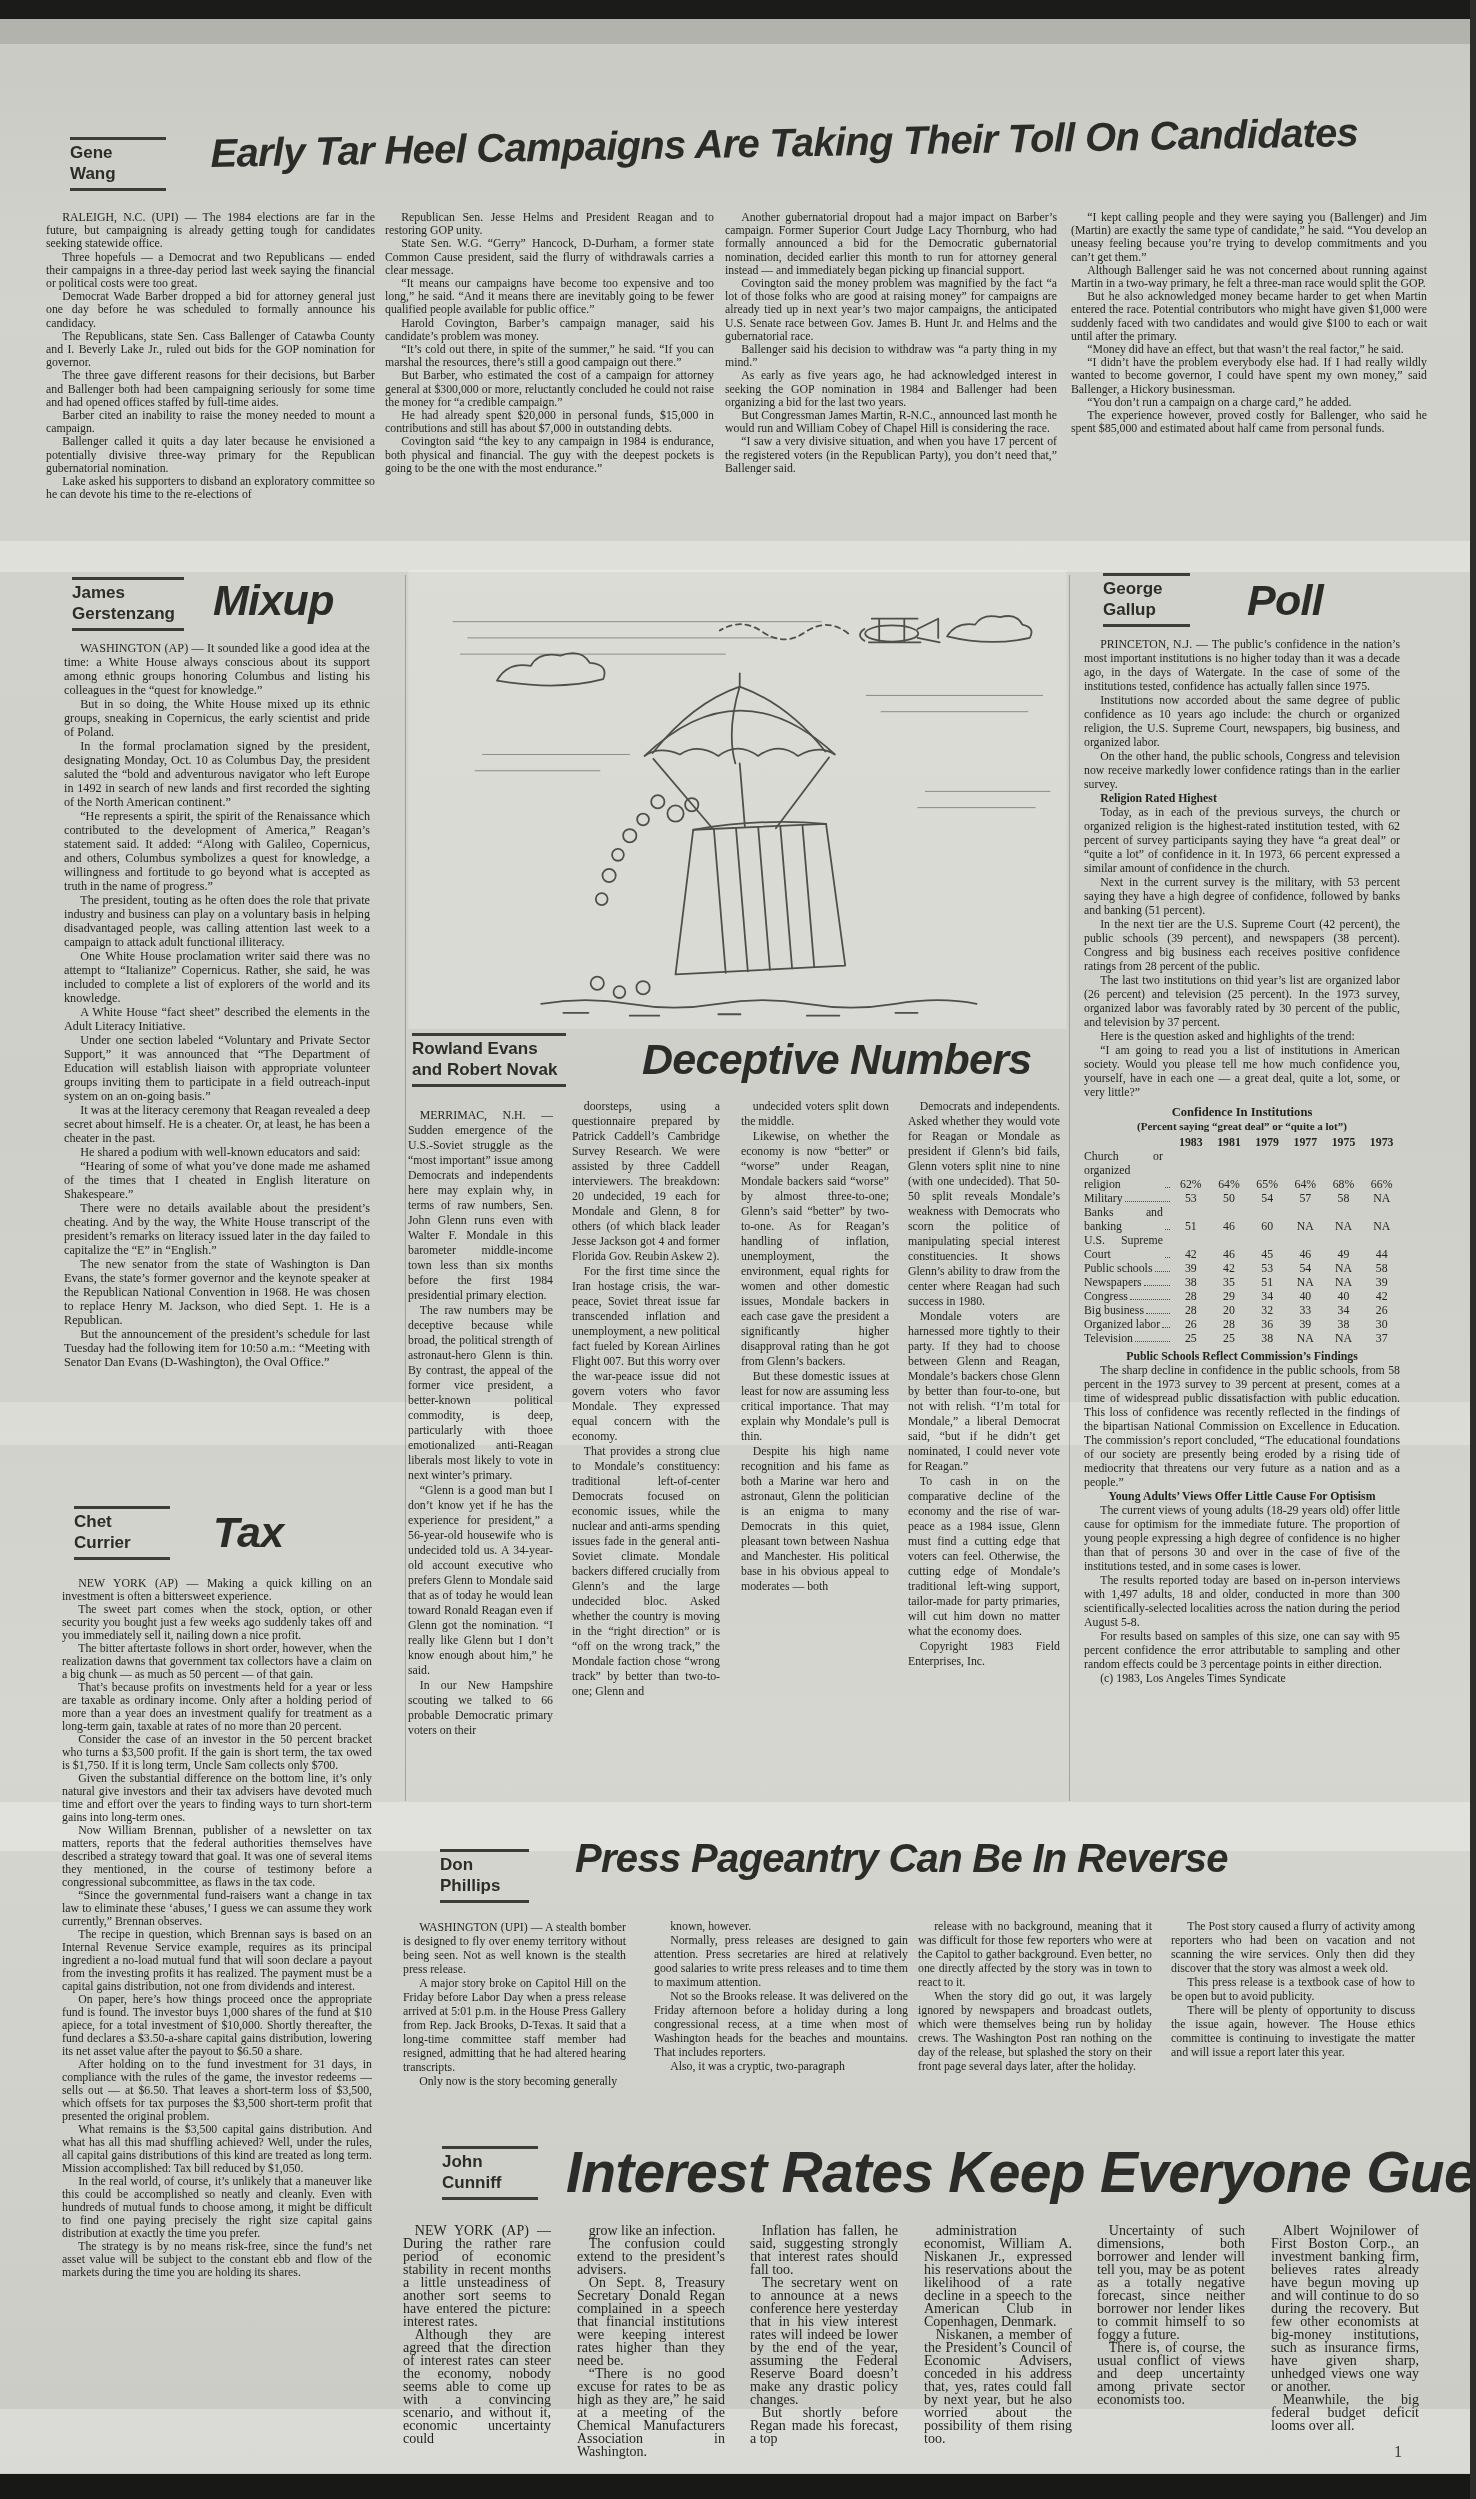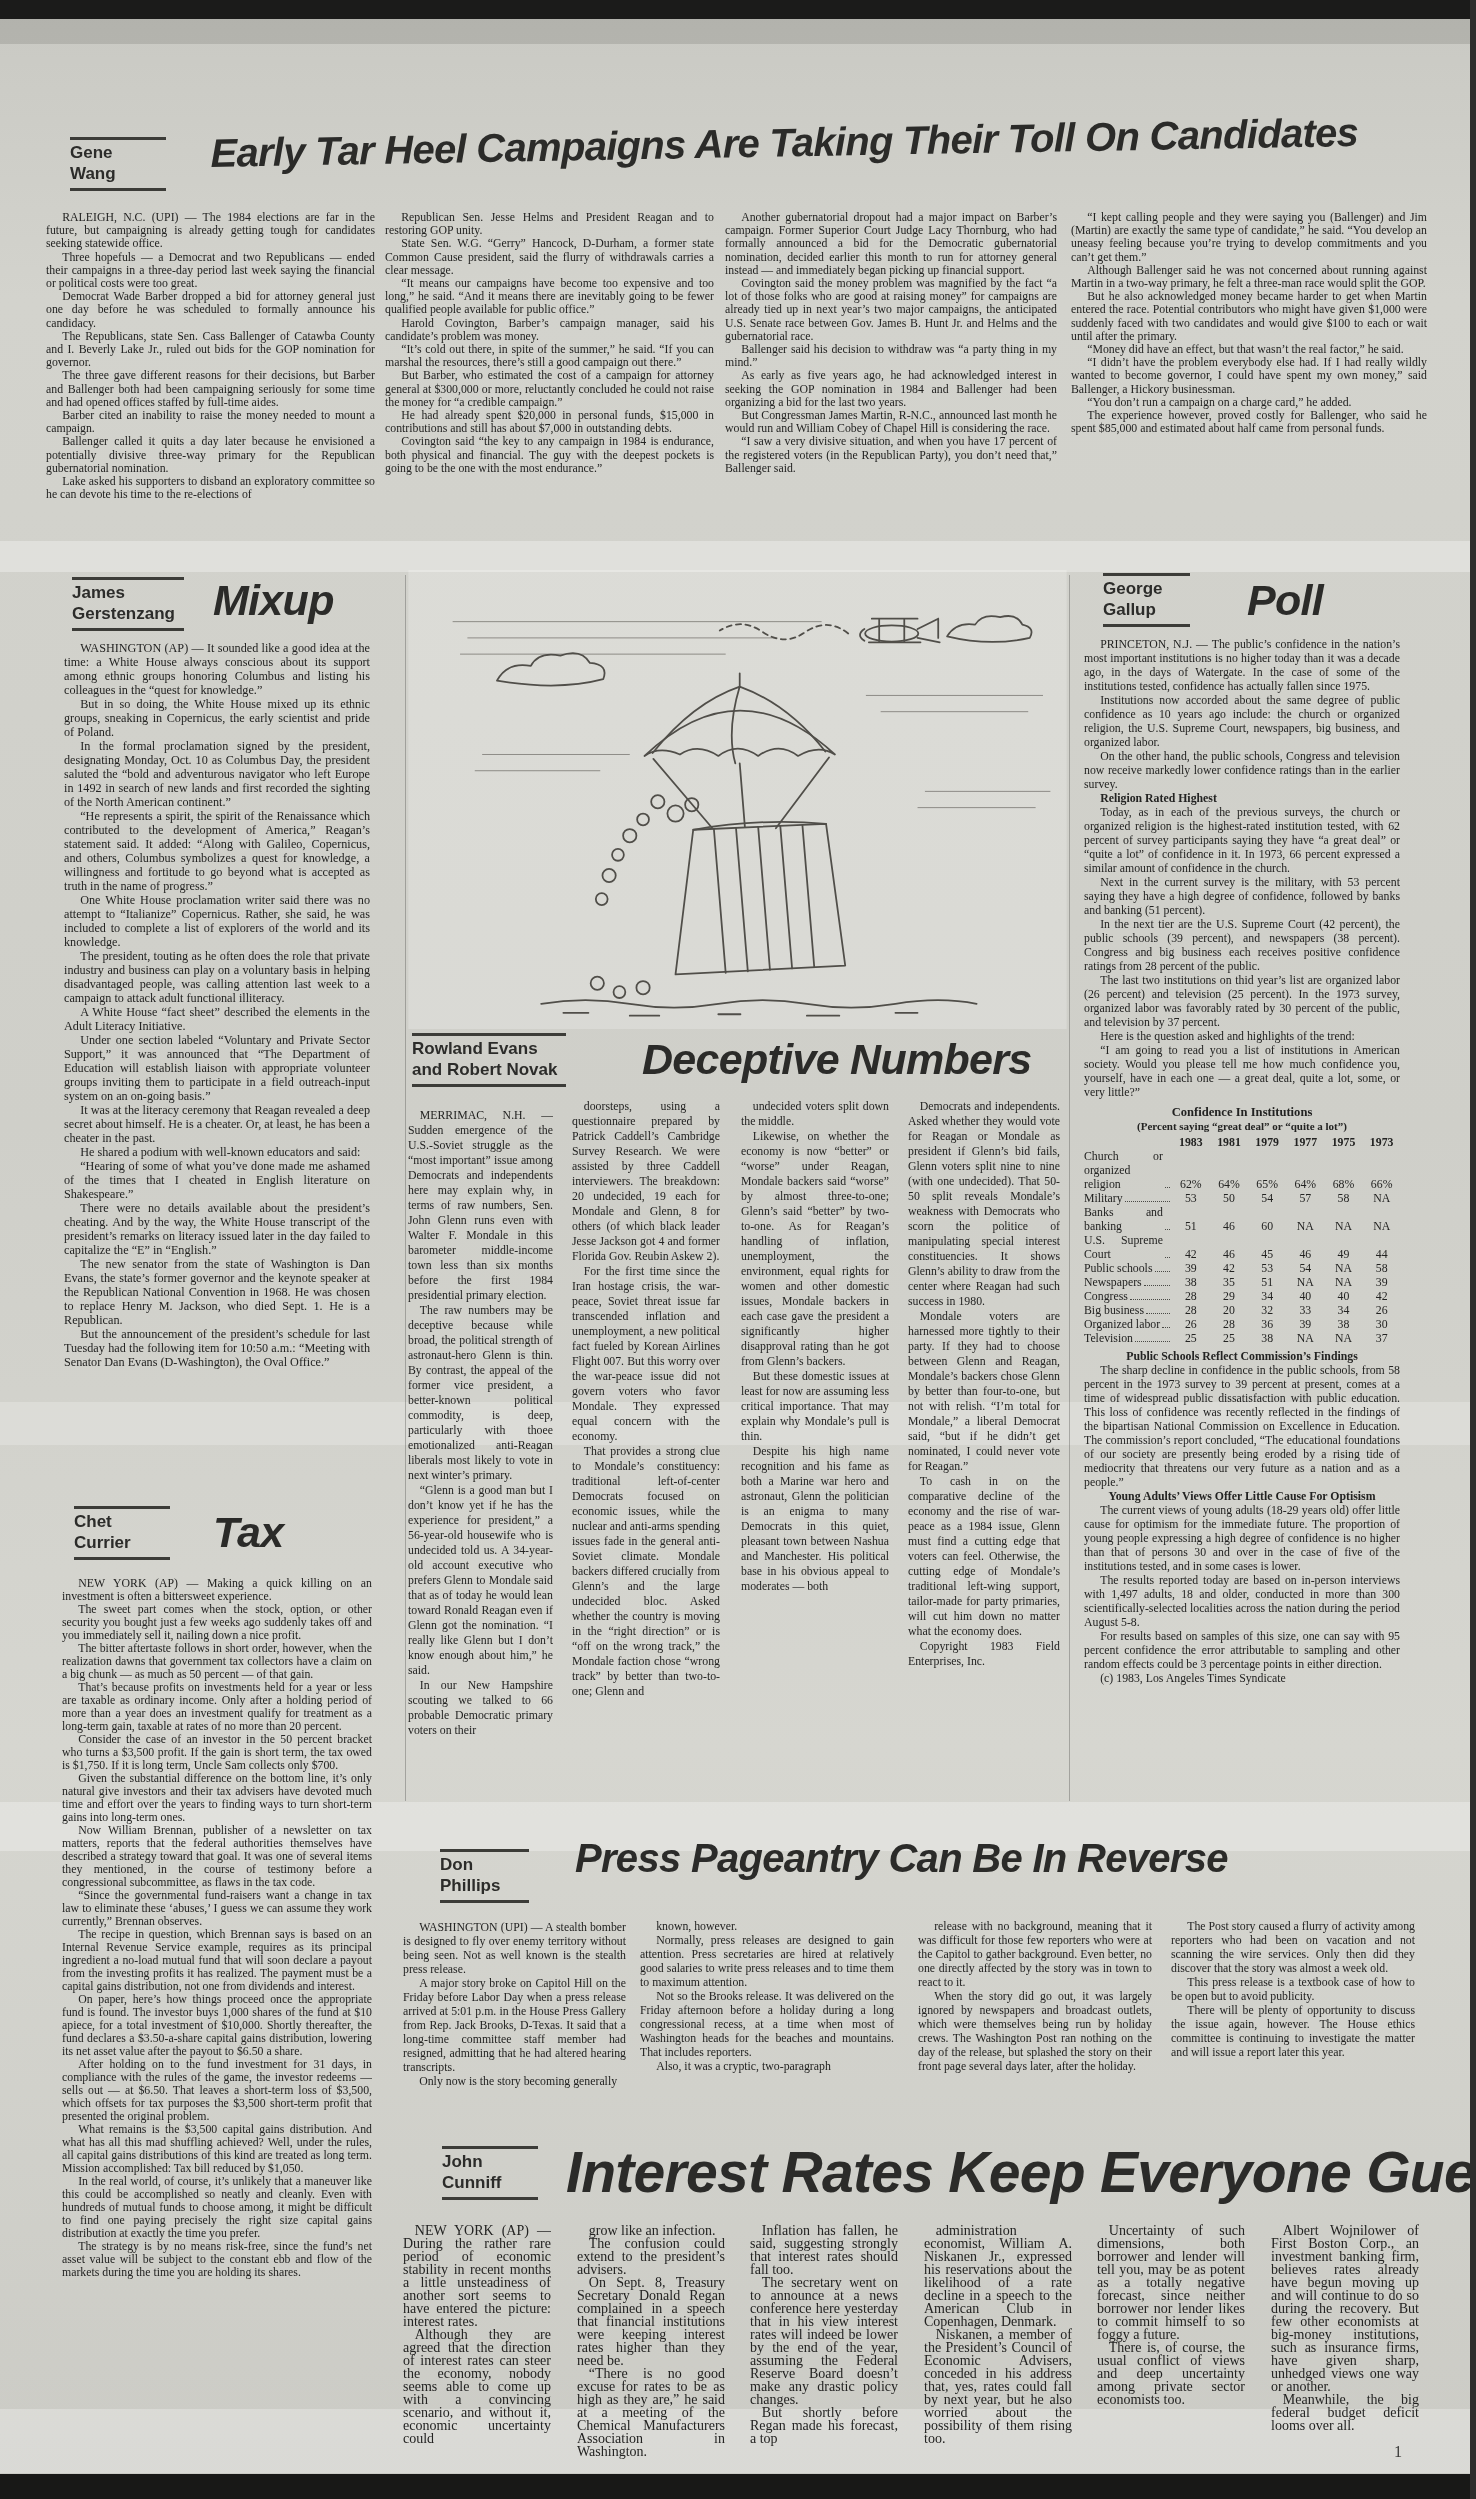--- a/index.html
+++ b/index.html
@@ -130,22 +130,22 @@
     <div>James</div>
     <div>Gerstenzang</div>
     <div class="rule"></div>
   </div>
   <div class="headline h-mid" style="left:213px;top:576px;">Mixup</div>
   <div class="col mix-col" style="left:64px;top:641px;width:306px;height:821px;">
       <p>WASHINGTON (AP) — It sounded like a good idea at the time: a White House always conscious about its support among ethnic groups honoring Columbus and listing his colleagues in the “quest for knowledge.”</p>
       <p>But in so doing, the White House mixed up its ethnic groups, sneaking in Copernicus, the early scientist and pride of Poland.</p>
       <p>In the formal proclamation signed by the president, designating Monday, Oct. 10 as Columbus Day, the president saluted the “bold and adventurous navigator who left Europe in 1492 in search of new lands and first recorded the sighting of the North American continent.”</p>
       <p>“He represents a spirit, the spirit of the Renaissance which contributed to the development of America,” Reagan’s statement said. It added: “Along with Galileo, Copernicus, and others, Columbus symbolizes a quest for knowledge, a willingness and fortitude to go beyond what is accepted as truth in the name of progress.”</p>
+      <p>The president, touting as he often does the role that private industry and business can play on a voluntary basis in helping disadvantaged people, was calling attention last week to a campaign to attack adult functional illiteracy.</p>
       <p>One White House proclamation writer said there was no attempt to “Italianize” Copernicus. Rather, she said, he was included to complete a list of explorers of the world and its knowledge.</p>
-      <p>The president, touting as he often does the role that private industry and business can play on a voluntary basis in helping disadvantaged people, was calling attention last week to a campaign to attack adult functional illiteracy.</p>
       <p>A White House “fact sheet” described the elements in the Adult Literacy Initiative.</p>
       <p>Under one section labeled “Voluntary and Private Sector Support,” it was announced that “The Department of Education will establish liaison with appropriate volunteer groups inviting them to participate in a field outreach-input system on an on-going basis.”</p>
       <p>It was at the literacy ceremony that Reagan revealed a deep secret about himself. He is a cheater. Or, at least, he has been a cheater in the past.</p>
       <p>He shared a podium with well-known educators and said:</p>
       <p>“Hearing of some of what you’ve done made me ashamed of the times that I cheated in English literature on Shakespeare.”</p>
       <p>There were no details available about the president’s cheating. And by the way, the White House transcript of the president’s remarks on literacy issued later in the day failed to capitalize the “E” in “English.”</p>
       <p>The new senator from the state of Washington is Dan Evans, the state’s former governor and the keynote speaker at the Republican National Convention in 1968. He was chosen to replace Henry M. Jackson, who died Sept. 1. He is a Republican.</p>
       <p>But the announcement of the president’s schedule for last Tuesday had the following item for 10:50 a.m.: “Meeting with Senator Dan Evans (D-Washington), the Oval Office.”</p>
     </div>
 
@@ -420,21 +420,21 @@
     <div class="rule"></div>
     <div>Don</div>
     <div>Phillips</div>
     <div class="rule"></div>
   </div>
   <div class="col press-col" style="left:403px;top:1920px;width:223px;height:218px;">
       <p>WASHINGTON (UPI) — A stealth bomber is designed to fly over enemy territory without being seen. Not as well known is the stealth press release.</p>
       <p>A major story broke on Capitol Hill on the Friday before Labor Day when a press release arrived at 5:01 p.m. in the House Press Gallery from Rep. Jack Brooks, D-Texas. It said that a long-time committee staff member had resigned, admitting that he had altered hearing transcripts.</p>
       <p>Only now is the story becoming generally</p>
     </div>
-  <div class="col press-col" style="left:640px;top:1919px;width:254px;height:219px;">
+  <div class="col press-col" style="left:654px;top:1919px;width:254px;height:219px;">
       <p>known, however.</p>
       <p>Normally, press releases are designed to gain attention. Press secretaries are hired at relatively good salaries to write press releases and to time them to maximum attention.</p>
       <p>Not so the Brooks release. It was delivered on the Friday afternoon before a holiday during a long congressional recess, at a time when most of Washington heads for the beaches and mountains. That includes reporters.</p>
       <p>Also, it was a cryptic, two-paragraph</p>
     </div>
   <div class="col press-col" style="left:918px;top:1919px;width:234px;height:219px;">
       <p>release with no background, meaning that it was difficult for those few reporters who were at the Capitol to gather background. Even better, no one directly affected by the story was in town to react to it.</p>
       <p>When the story did go out, it was largely ignored by newspapers and broadcast outlets, which were themselves being run by holiday crews. The Washington Post ran nothing on the day of the release, but splashed the story on their front page several days later, after the holiday.</p>
     </div>
   <div class="col press-col" style="left:1171px;top:1919px;width:244px;height:219px;">

